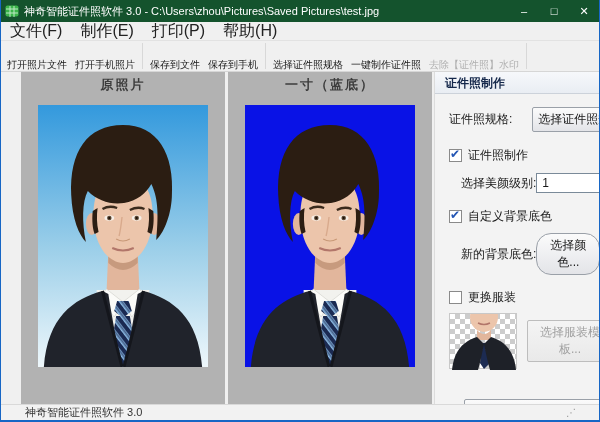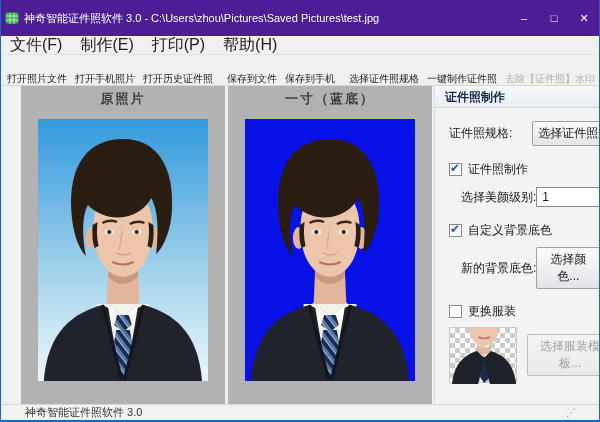--- a/index.html
+++ b/index.html
@@ -1,20 +1,20 @@
 <!DOCTYPE html>
 <html><head>
 <meta charset="utf-8">
 <style>
   * { margin:0; padding:0; box-sizing:border-box; }
   html,body { width:600px; height:422px; font-family:"Liberation Sans", sans-serif; background:#888; }
   .window { width:600px; height:422px; border-left:1px solid #1766c5; border-right:1px solid #1766c5; background:#f0f0f0; display:flex; flex-direction:column; overflow:hidden; }
 
   
-  .titlebar { height:36px; background:#4c1d95; display:flex; align-items:center; color:#fff; font-size:11px; flex:0 0 auto; }
+  .titlebar { height:22px; background:#14532d; display:flex; align-items:center; color:#fff; font-size:11px; flex:0 0 auto; }
   .app-icon { width:14px; height:14px; margin:0 5px 0 4px; flex:0 0 auto; }
   .title-text { flex:1; white-space:nowrap; overflow:hidden; }
   .win-controls { display:flex; height:100%; }
   .win-btn { width:30px; display:flex; align-items:center; justify-content:center; font-size:11px; color:#fff; cursor:default; }
 
   
   .menubar { height:19px; background:#f0f0f0; border-bottom:1px solid #e2e2e2; display:flex; align-items:center; font-size:16px; color:#222; flex:0 0 auto; }
   .menu-item { padding:0 9px; height:100%; display:flex; align-items:center; }
 
   
@@ -38,21 +38,21 @@
   .sb-header { height:22px; line-height:22px; padding-left:10px; font-weight:bold; color:#15284b; background:linear-gradient(#f6f8fb,#e9edf3); border-bottom:1px solid #ccd2da; }
   .sb-row { display:flex; align-items:center; padding:0 10px 0 14px; }
   .sb-label { white-space:nowrap;text-align:center; }
   .btn { background:linear-gradient(#fbfbfb,#e3e4e8); border:1px solid #9aa0a8; border-radius:2px; font-size:12px; color:#1a1a1a; text-align:center; padding:3px 4px; font-family:"Liberation Sans", sans-serif; }
   .btn.disabled { color:#a0a0a0; background:linear-gradient(#f4f4f4,#e9e9e9); border-color:#bdbdbd; }
   .spec-btn { margin-left:auto; width:96px; }
   .checkbox { width:13px; height:13px; background:#fff; border:1px solid #8a8a8a; margin-right:6px; position:relative; flex:0 0 auto; }
   .checkbox.checked::after { content:"✔"; position:absolute; left:0px; top:-3px; font-size:12px; color:#2456b4; }
   .select { margin-left:auto; width:92px; height:20px; background:#fff; border:1px solid #7a8a99; display:flex; align-items:center; padding:0 5px; }
   .select .sel-val { flex:1; }
-  .color-btn { margin-left:auto; width:64px; }
+  .color-btn { margin-left:auto; width:64px;border-radius:15px; }
   .swatch { width:22px; height:16px; margin-left:6px; border:1px solid #666; }
   .thumb { width:68px; height:56px; margin-left:14px; background:repeating-conic-gradient(#cccccc 0 25%, #ffffff 0 50%) 0 0/10px 10px; border:1px solid #c8c8c8; flex:0 0 auto; }
   .clothes-btn { margin-left:10px; width:86px; }
   .make-btn { margin:30px auto 0 auto; width:146px; height:25px; font-weight:bold; font-size:13px; letter-spacing:1px; }
 
   
   .statusbar { height:18px; background:#f2f2f2; border-top:1px solid #d9d9d9; border-bottom:2px solid #1766c5; display:flex; align-items:center; font-size:11px; color:#333; padding:0 24px; flex:0 0 auto; }
   .grip { margin-left:auto; color:#9a9a9a; font-size:10px; letter-spacing:-1px; }
 </style>
 </head>
@@ -90,29 +90,20 @@
         <path d="M17 6l2-3 1.8 3z" fill="#1e5fbf"></path>
       </svg>
       <span class="tlabel">打开照片文件</span>
     </div>
     <div class="titem">
       <svg class="ticon" viewBox="0 0 22 22">
         <rect x="6" y="1.5" width="10" height="19" rx="2" fill="none" stroke="#111" stroke-width="1.9"></rect>
         <line x1="9" y1="17.5" x2="13" y2="17.5" stroke="#111" stroke-width="1.4"></line>
       </svg>
       <span class="tlabel">打开手机照片</span>
-    </div>
-    <div class="titem">
-      <svg class="ticon" viewBox="0 0 22 22">
-        <rect x="3.5" y="2.5" width="11" height="16" rx="1.5" fill="#1c1c1c"></rect>
-        <path d="M5.5 6h7M5.5 9h7" stroke="#fff" stroke-width="1.2"></path>
-        <circle cx="15.6" cy="15.6" r="4.9" fill="#fff" stroke="#111" stroke-width="1.4"></circle>
-        <path d="M15.6 12.8v2.9l2 1.2" stroke="#111" stroke-width="1.2" fill="none"></path>
-      </svg>
-      <span class="tlabel">打开历史证件照</span>
     </div>
     <div class="tsep"></div>
     <div class="titem">
       <svg class="ticon" viewBox="0 0 22 22">
         <path d="M3 4a1 1 0 011-1h12l3 3v12a1 1 0 01-1 1H4a1 1 0 01-1-1z" fill="#fff" stroke="#8a4bb0" stroke-width="1.7"></path>
         <rect x="7" y="3.5" width="8" height="5.5" fill="#8a4bb0"></rect>
         <rect x="6" y="12.5" width="10" height="6" fill="#fff" stroke="#8a4bb0" stroke-width="1.2"></rect>
       </svg>
       <span class="tlabel">保存到文件</span>
     </div>

